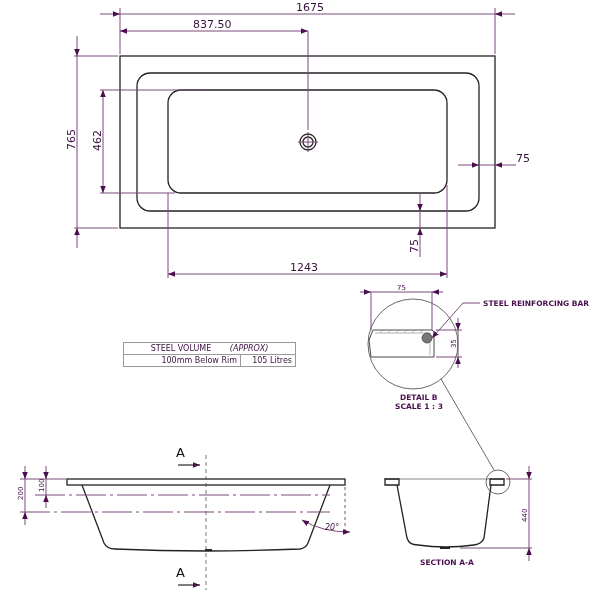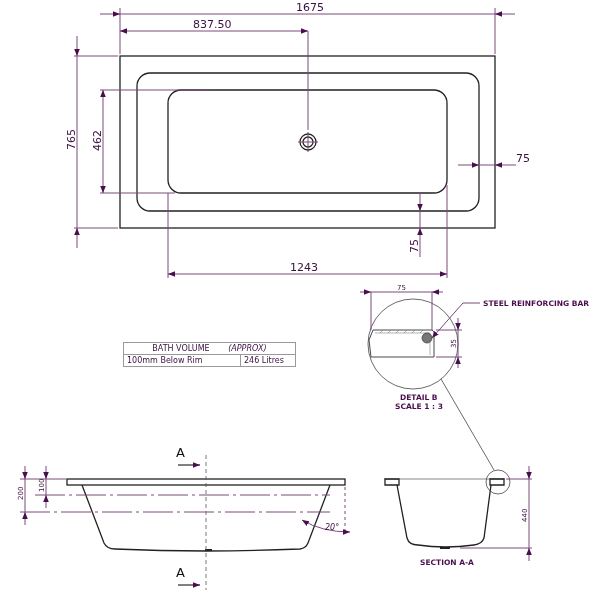--- a/index.html
+++ b/index.html
@@ -4,21 +4,21 @@
 <style>
   html, body { margin:0; padding:0; background:#ffffff; }
   body { width:600px; height:600px; position:relative; overflow:hidden; font-family:"DejaVu Sans", sans-serif; }
   svg { position:absolute; left:0; top:0; }
   .dim { stroke:#7a4a7a; stroke-width:1; fill:none; }
   .dimtxt { fill:#3a1040; font-family:"DejaVu Sans", sans-serif; }
   .outline { stroke:#222; stroke-width:1.3; fill:none; }
   .arrow { fill:#4a0e4e; }
   .lbl { fill:#4a0e4e; font-family:"DejaVu Sans", sans-serif; font-weight:bold; }
   .table { position:absolute; left:123px; top:342px; width:173px; border:1px solid #888; border-collapse:collapse; font-family:"DejaVu Sans", sans-serif; font-size:8px; color:#3a1040; }
-  .table td { border:1px solid #999; padding:0 3px; height:11px; line-height:11px; text-align:left; }
+  .table td { border:1px solid #999; padding:0 3px; height:11px; line-height:11px; text-align:right; }
   .table .hdr { text-align:center; }
   .table .hdr i { font-style:italic;margin-left:16px; }
 </style>
 </head>
 <body>
 
 <svg width="600" height="600" viewBox="0 0 600 600">
   <defs>
     <marker id="arr" viewBox="0 0 10 10" refX="10" refY="5" markerWidth="7" markerHeight="7" orient="auto-start-reverse">
       <path d="M0,1 L10,5 L0,9 z" class="arrow"></path>
@@ -159,22 +159,22 @@
     <text transform="translate(527,522) rotate(-90)" font-size="7" class="dimtxt">440</text>
 
     <text x="420" y="565" font-size="7.5" class="lbl">SECTION A-A</text>
   </g>
 </svg>
 
 <table class="table">
   <tbody>
       <tr>
     <td colspan="2" class="hdr">
-      <span>BATH VOLUME</span>
+      <span>STEEL VOLUME</span>
       <i>(APPROX)</i>
     </td>
   </tr>
   <tr>
     <td style="width:110px">100mm Below Rim</td>
-    <td>246 Litres</td>
+    <td>105 Litres</td>
   </tr>
 </tbody>
   </table>
 
 </body></html>

